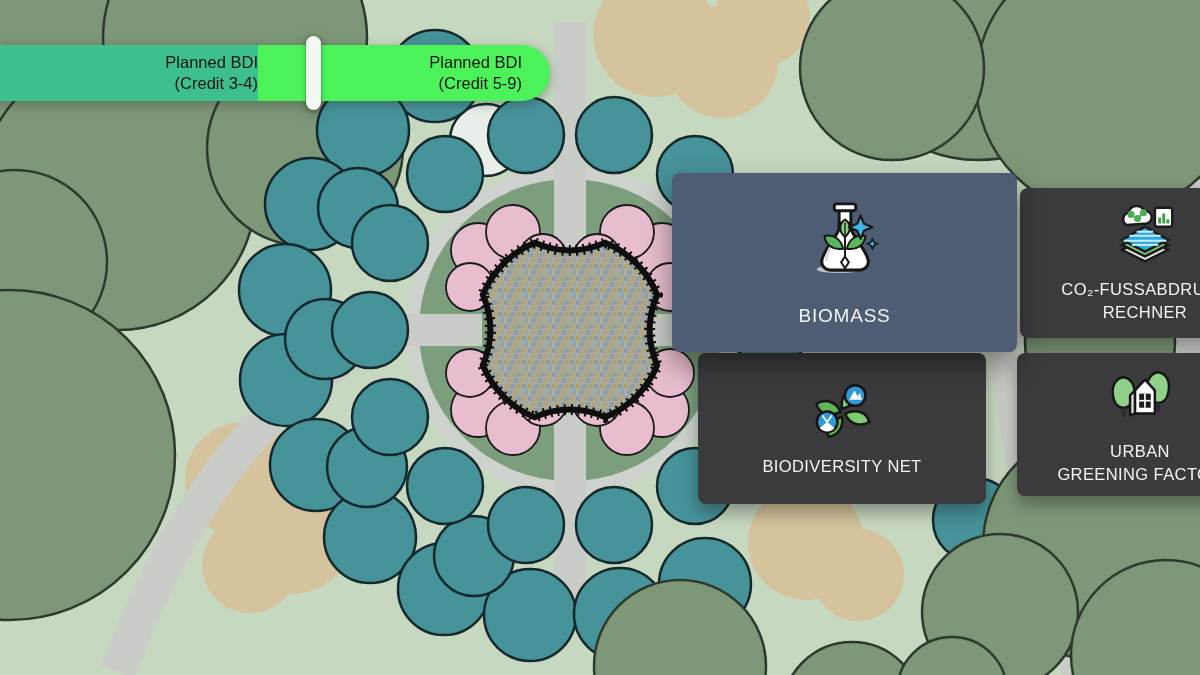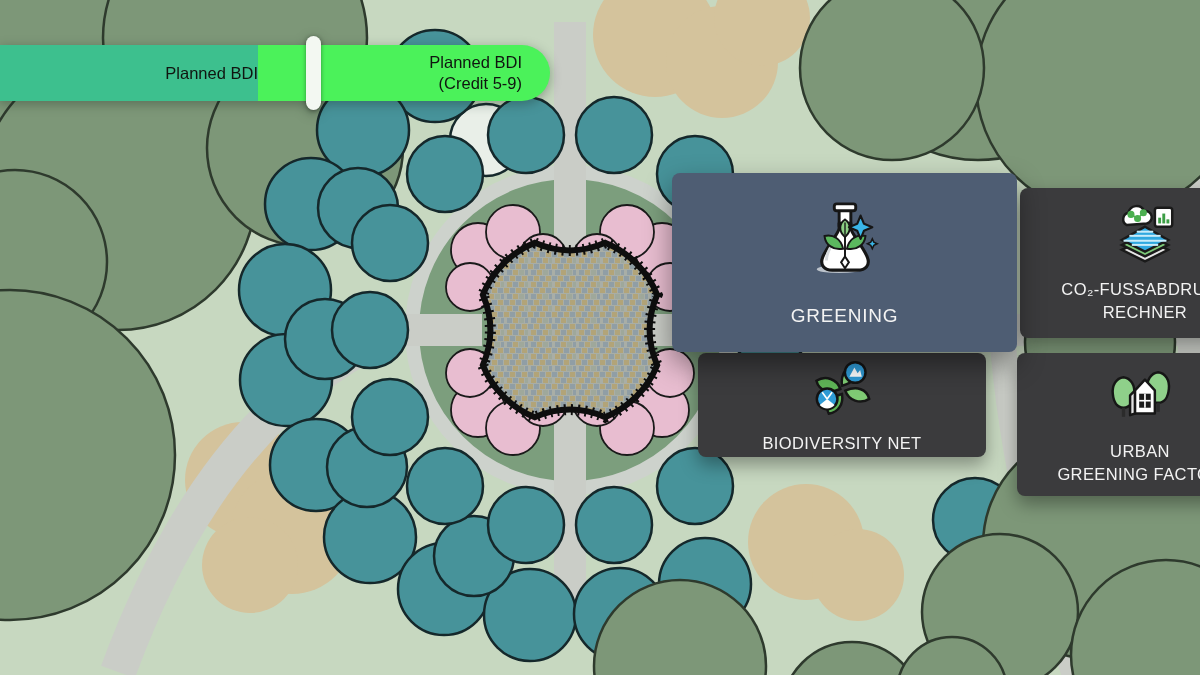--- a/index.html
+++ b/index.html
@@ -23,21 +23,21 @@
 
   
   .card{position:absolute;border-radius:8px;display:flex;flex-direction:column;
         align-items:center;justify-content:center;text-align:center;color:#F3F3F3;}
   .card .lbl{font-size:16.5px;line-height:23px;letter-spacing:.4px;}
   #card-biomass{left:672px;top:173px;width:345px;height:179px;z-index:30;
                 box-shadow:0 12px 28px rgba(0,0,0,.42);}
   #card-biomass .lbl{font-size:19px;letter-spacing:.8px;margin-top:18px;}
   #card-co2{left:1020px;top:188px;width:250px;height:150px;z-index:20;
             box-shadow:0 8px 18px rgba(0,0,0,.35);}
-  #card-bng{left:698px;top:353px;width:288px;height:104px;z-index:20;
+  #card-bng{left:698px;top:353px;width:288px;height:151px;z-index:20;
             box-shadow:0 8px 18px rgba(0,0,0,.35);}
   #card-ugf{left:1017px;top:353px;width:246px;height:143px;z-index:20;
             box-shadow:0 8px 18px rgba(0,0,0,.35);}
   .card .ic{margin-bottom:10px;}
 </style>
 </head>
 <body>
 
 <div id="stage">
 
@@ -183,20 +183,21 @@
         <circle cx="1166" cy="655" r="95"></circle>
         <circle cx="952" cy="692" r="55"></circle>
       </g>
   </svg>
 
   <div id="bdi-toggle">
     <div class="seg" id="seg-left" style="background: rgb(61, 192, 142);"></div>
     <div class="seg" id="seg-right" style="background: rgb(75, 242, 90);"></div>
     <div class="seg-label" id="seg-label-left">
       <div>Planned BDI</div>
+      <div>(Credit  3-4)</div>
     </div>
     <div class="seg-label" id="seg-label-right">
       <div>Planned BDI</div>
       <div>(Credit 5-9)</div>
     </div>
     <div id="bdi-handle"></div>
   </div>
 
   <div class="card" id="card-biomass" style="background: rgb(78, 93, 115);">
     <svg class="ic" width="78" height="78" viewBox="0 0 80 80">
@@ -208,21 +209,21 @@
       <path d="M30,44 C24,51 21,58 21,64" fill="none" stroke="#D7DBDE" stroke-width="3"></path>
       <path d="M40,40 L40,64" stroke="#161616" stroke-width="2" fill="none"></path>
       <path d="M38,52 C28,54 20,48 19,39 C28,37 36,42 38,52 Z" fill="#5BB85E" stroke="#161616" stroke-width="2"></path>
       <path d="M42,52 C52,54 60,48 61,39 C52,37 44,42 42,52 Z" fill="#5BB85E" stroke="#161616" stroke-width="2"></path>
       <path d="M40,22 C34,26 33,34 40,40 C47,34 46,26 40,22 Z" fill="#8CCF84" stroke="#161616" stroke-width="2"></path>
       <path d="M40,25 L40,38" stroke="#161616" stroke-width="1.4"></path>
       <path d="M40,60 L44,66 L40,72 L36,66 Z" fill="#fff" stroke="#161616" stroke-width="2"></path>
       <path d="M56,18 L59.5,26.5 L68,30 L59.5,33.5 L56,42 L52.5,33.5 L44,30 L52.5,26.5 Z" fill="#3AB6E8" stroke="#161616" stroke-width="2.2" stroke-linejoin="round"></path>
       <path d="M68,42 L69.6,45.4 L73,47 L69.6,48.6 L68,52 L66.4,48.6 L63,47 L66.4,45.4 Z" fill="#3AB6E8" stroke="#161616" stroke-width="1.6"></path>
     </svg>
-    <div class="lbl">GREENING</div>
+    <div class="lbl">BIOMASS</div>
   </div>
 
   <div class="card" id="card-co2" style="background: rgb(59, 59, 61);">
     <svg class="ic" width="66" height="66" viewBox="0 0 80 80">
       <path d="M40,44 L68,58 L40,72 L12,58 Z" fill="#E4E4E4" stroke="#1a1a1a" stroke-width="3"></path>
       <path d="M40,38 L68,52 L40,66 L12,52 Z" fill="#7CC878" stroke="#1a1a1a" stroke-width="3"></path>
       <path d="M40,30 L68,46 L40,60 L12,46 Z" fill="#2FA8E0" stroke="#1a1a1a" stroke-width="3"></path>
       <g stroke="#C9ECFA" stroke-width="2.4">
         <line x1="30" y1="36" x2="50" y2="36"></line>
         <line x1="21" y1="41" x2="59" y2="41"></line>

